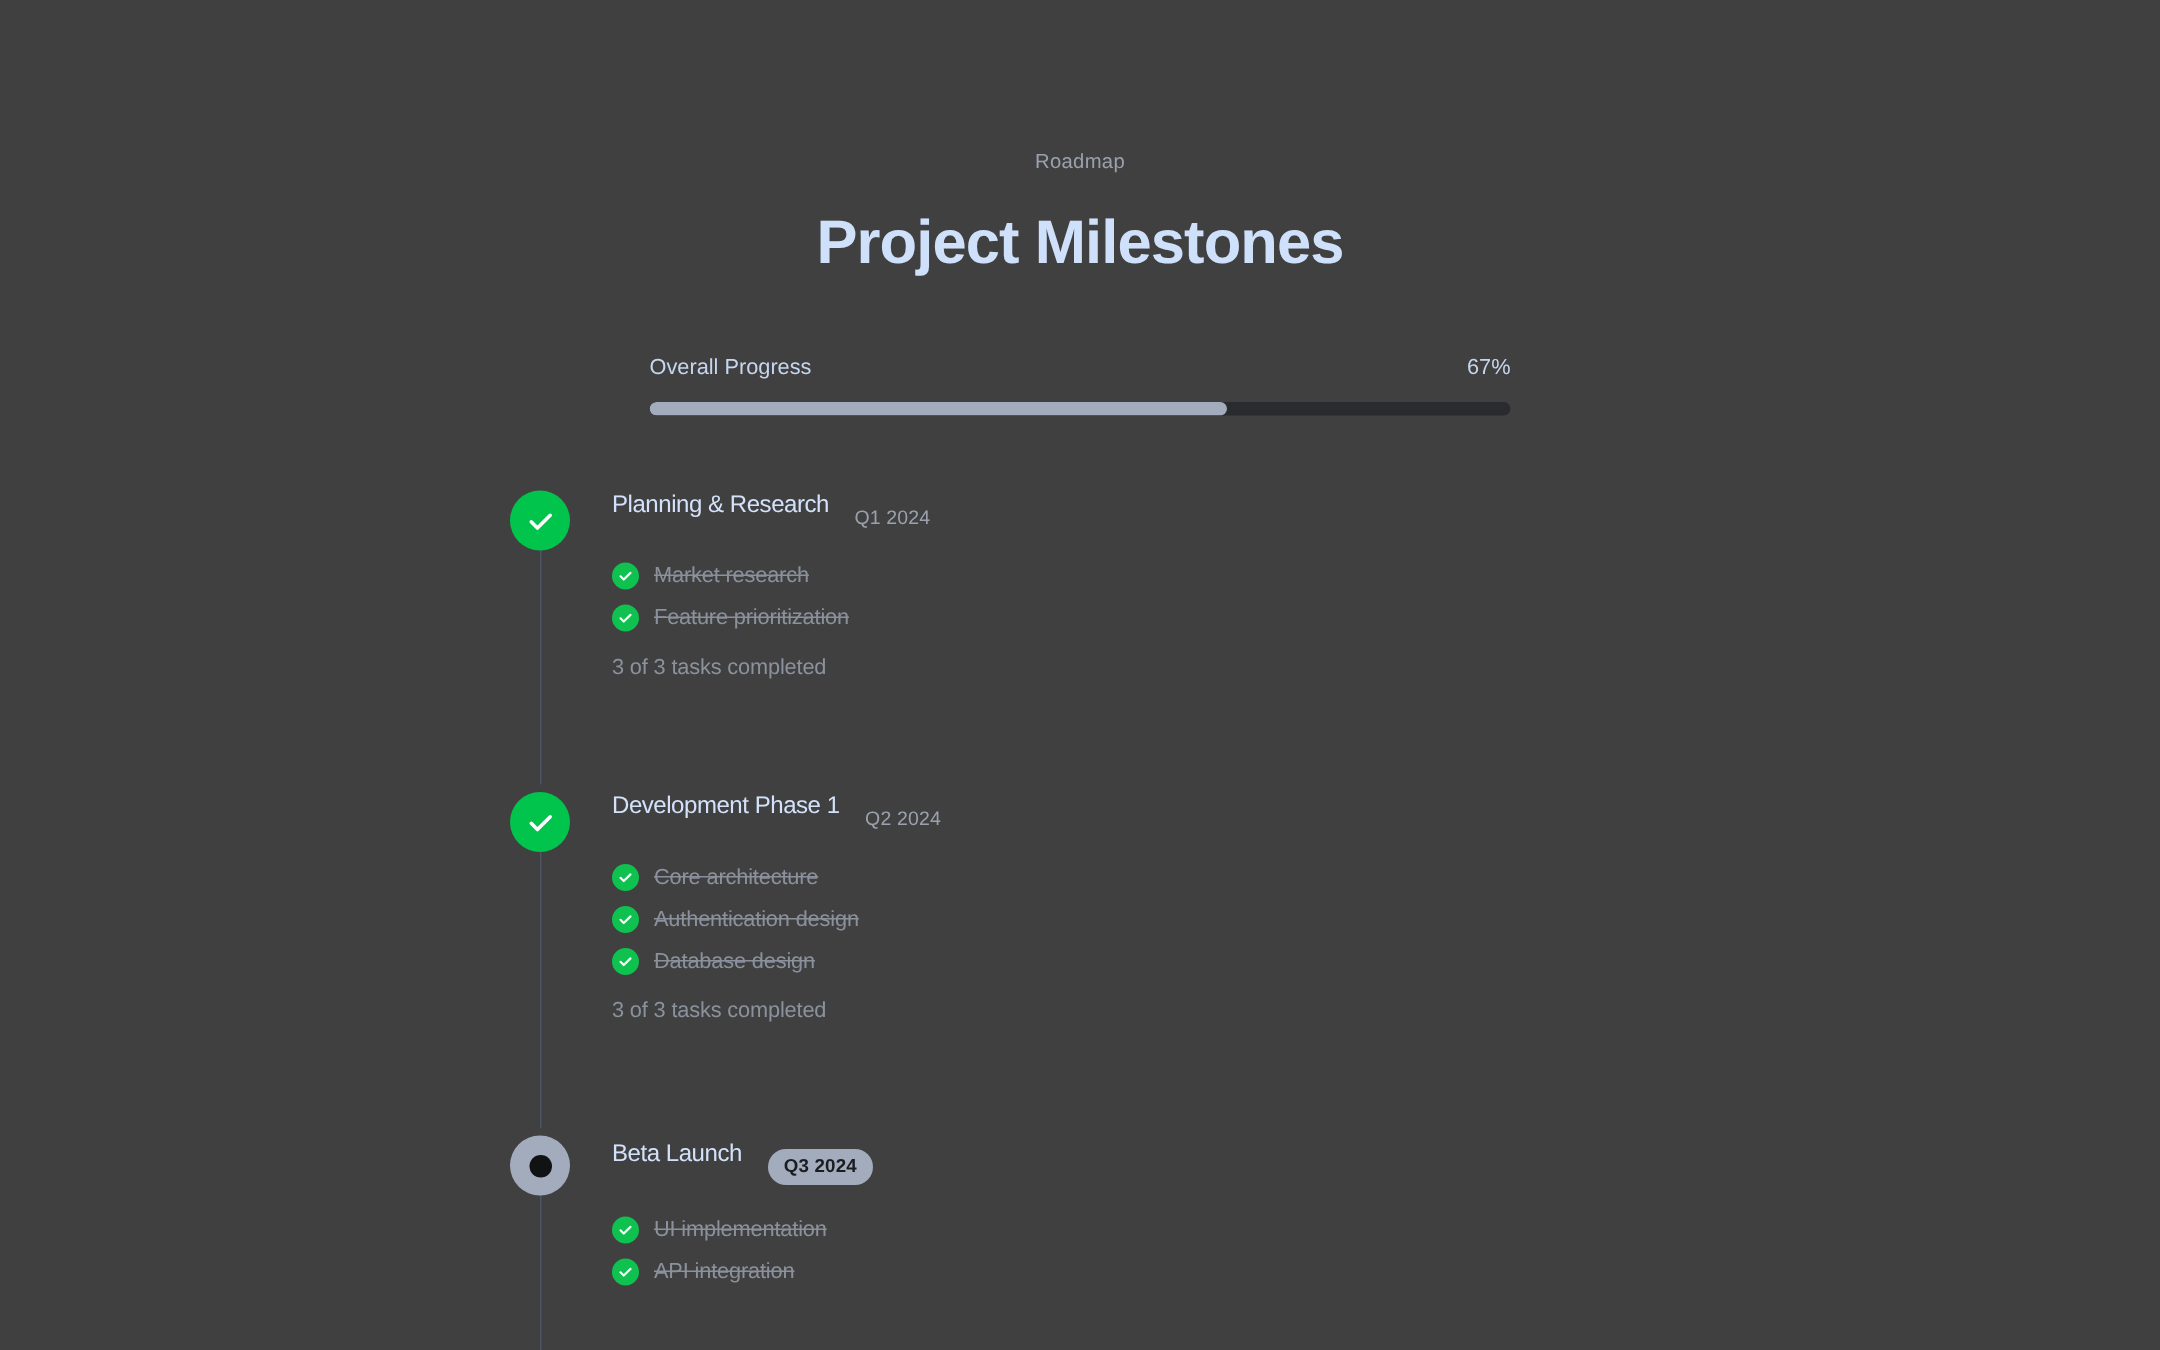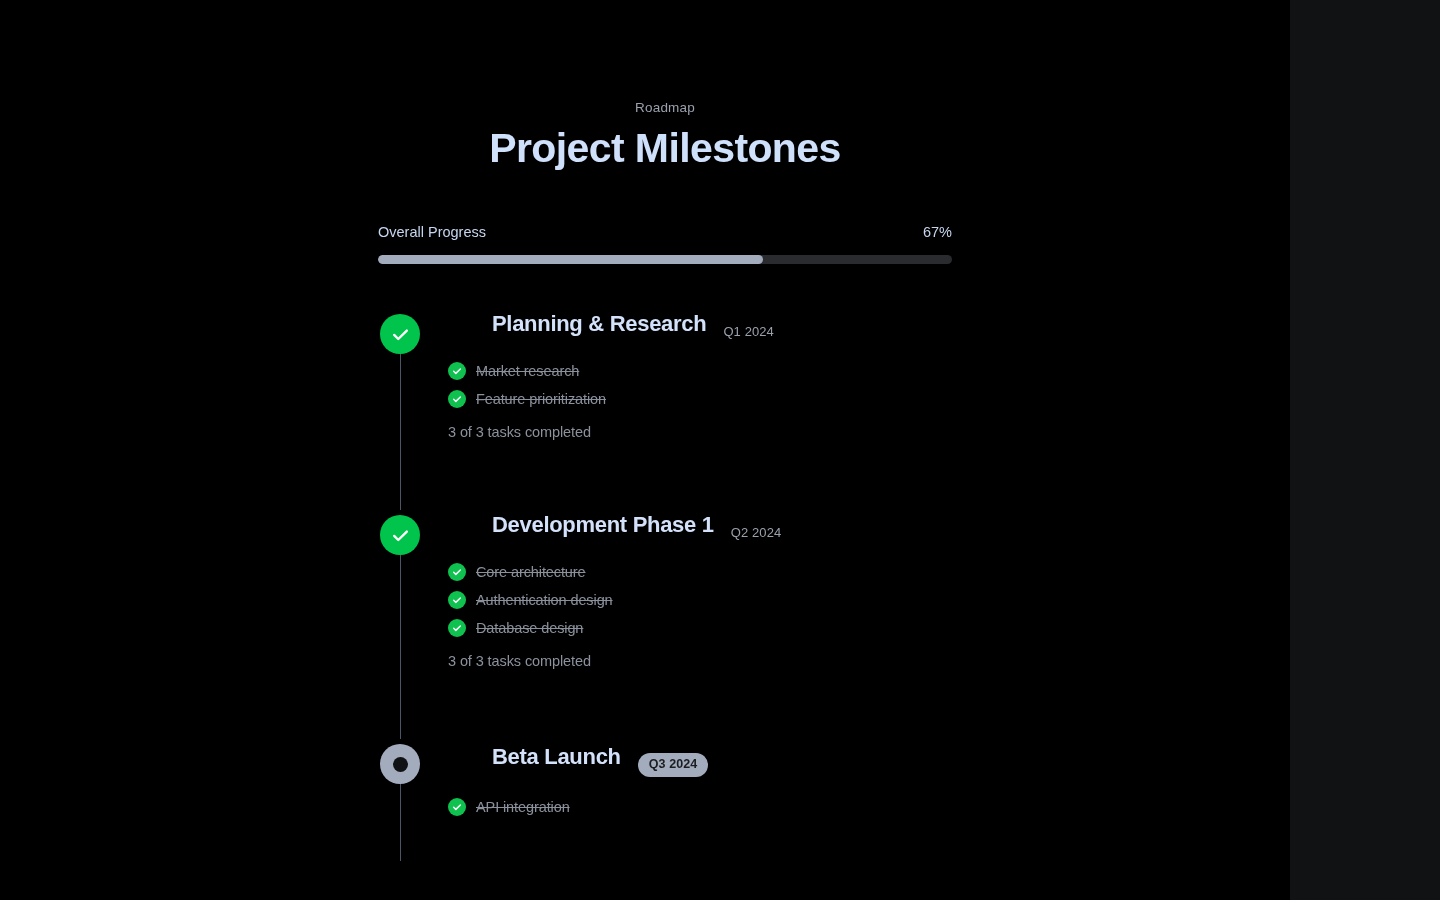--- a/index.html
+++ b/index.html
@@ -7,41 +7,40 @@
   html, body {
     width: 1440px;
     height: 900px;
     background: #111214;
     font-family: "Liberation Sans", sans-serif;
     overflow: hidden;
   }
 
   .page {
     position: relative;
-    width: 1290px;
+    width: 1440px;
     height: 900px;
-    background: #000000;
-    padding-left: 40px;
+    background: #404040;
   }
 
   
   .header {
     padding-top: 98px;
     text-align: center;
   }
 
   .eyebrow {
     font-size: 13.5px;
     color: #9aa1ad;
     letter-spacing: 0.2px;
     line-height: 20px;
   }
 
   .page-title {
-    margin-top: 6px;
+    margin-top: 19px;
     font-size: 41px;
     font-weight: 700;
     color: #cfe0fb;
     letter-spacing: -0.6px;
     line-height: 48px;
   }
 
   .subtitle {
     margin-top: 14px;
     font-size: 18.5px;
@@ -140,26 +139,25 @@
 
   
   .ms-head {
     display: flex;
     align-items: center;
     gap: 17px;
     min-height: 30px;
   }
 
   .ms-title {
-    font-size: 22px;
-    font-weight: 700;
+    font-size: 16px;
+    font-weight: 400;
     color: #d3e2fa;
     letter-spacing: -0.3px;
     line-height: 28px;
-    margin-left: 44px;
   }
 
   .ms-quarter {
     font-size: 13px;
     color: #9aa1ad;
     line-height: 18px;
     letter-spacing: 0.1px;
     margin-top: 16px;
   }
 
@@ -321,19 +319,27 @@
           <div class="ms-title">Beta Launch</div>
           <div class="ms-quarter badge">Q3 2024</div>
         </div>
         <ul class="tasks">
           <li class="task done">
             <span class="task-check">
               <svg viewBox="0 0 24 24" fill="none" stroke="#ffffff" stroke-width="3.4" stroke-linecap="round" stroke-linejoin="round">
                 <path d="M4 12.5l5.2 5.2L20 7"></path>
               </svg>
             </span>
+            <span class="task-label">UI implementation</span>
+          </li>
+          <li class="task done">
+            <span class="task-check">
+              <svg viewBox="0 0 24 24" fill="none" stroke="#ffffff" stroke-width="3.4" stroke-linecap="round" stroke-linejoin="round">
+                <path d="M4 12.5l5.2 5.2L20 7"></path>
+              </svg>
+            </span>
             <span class="task-label">API integration</span>
           </li>
         </ul>
       </div>
     </div>
 
 </div>
 
 </body></html>

